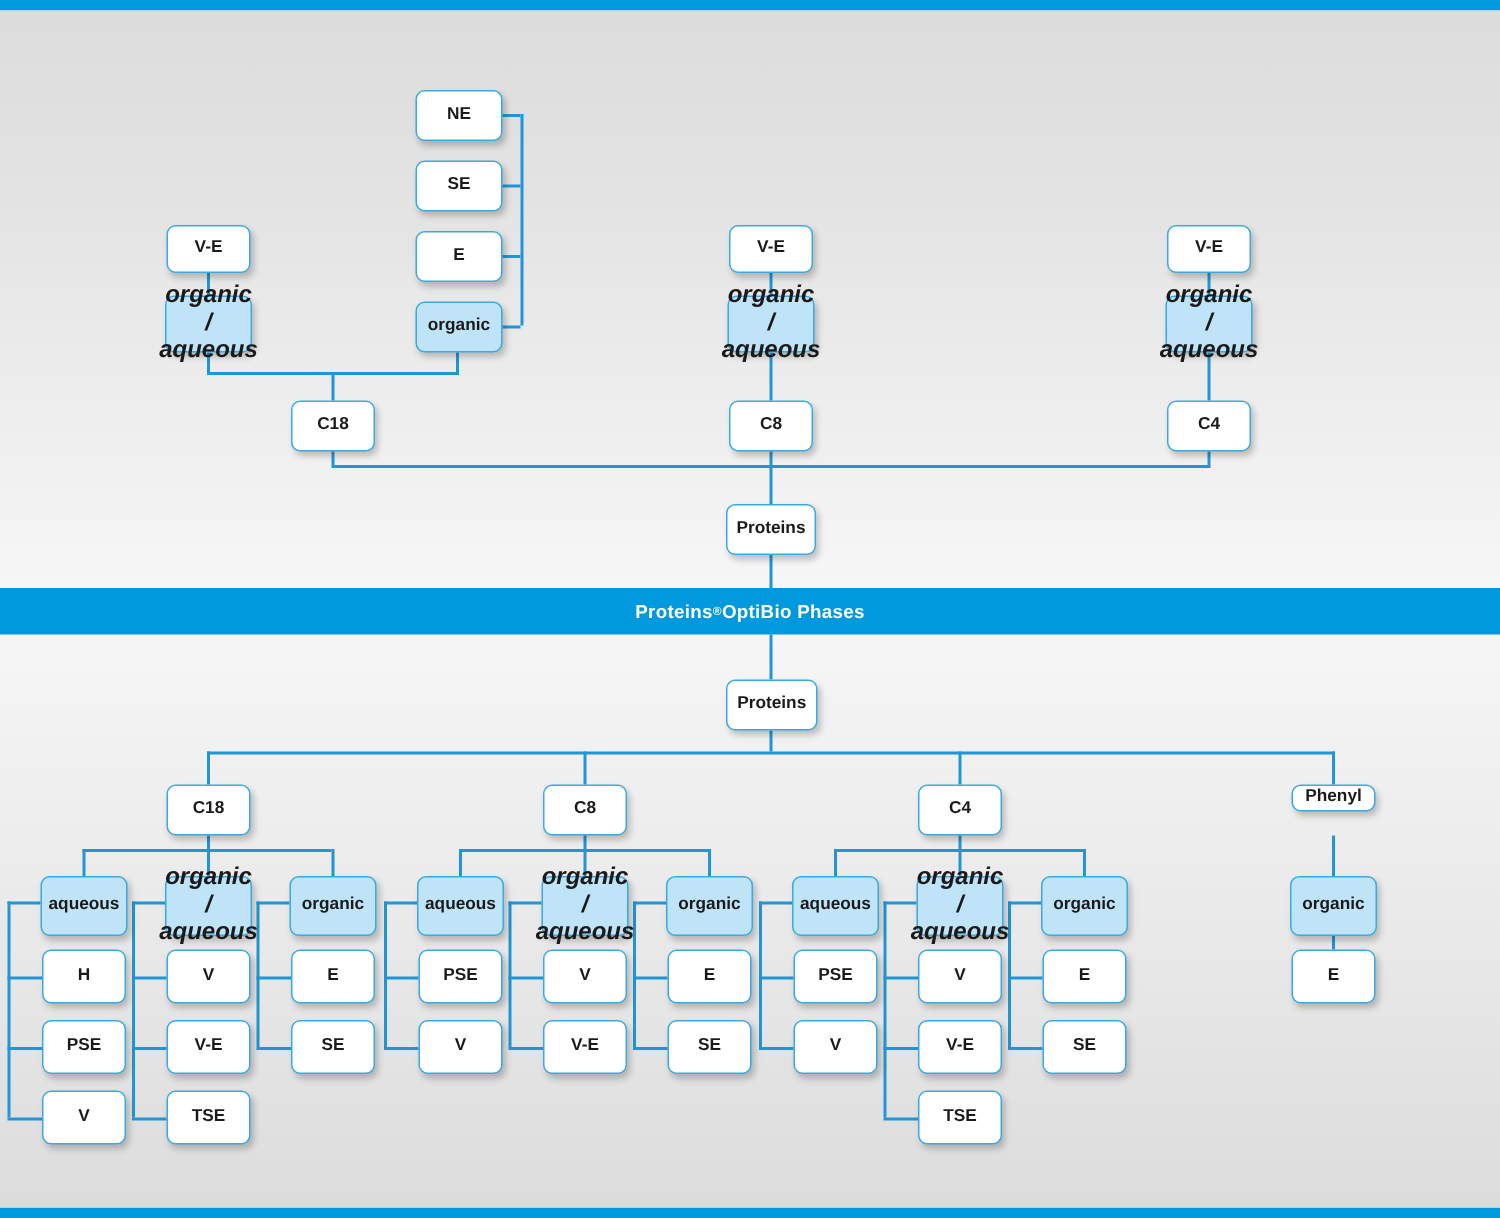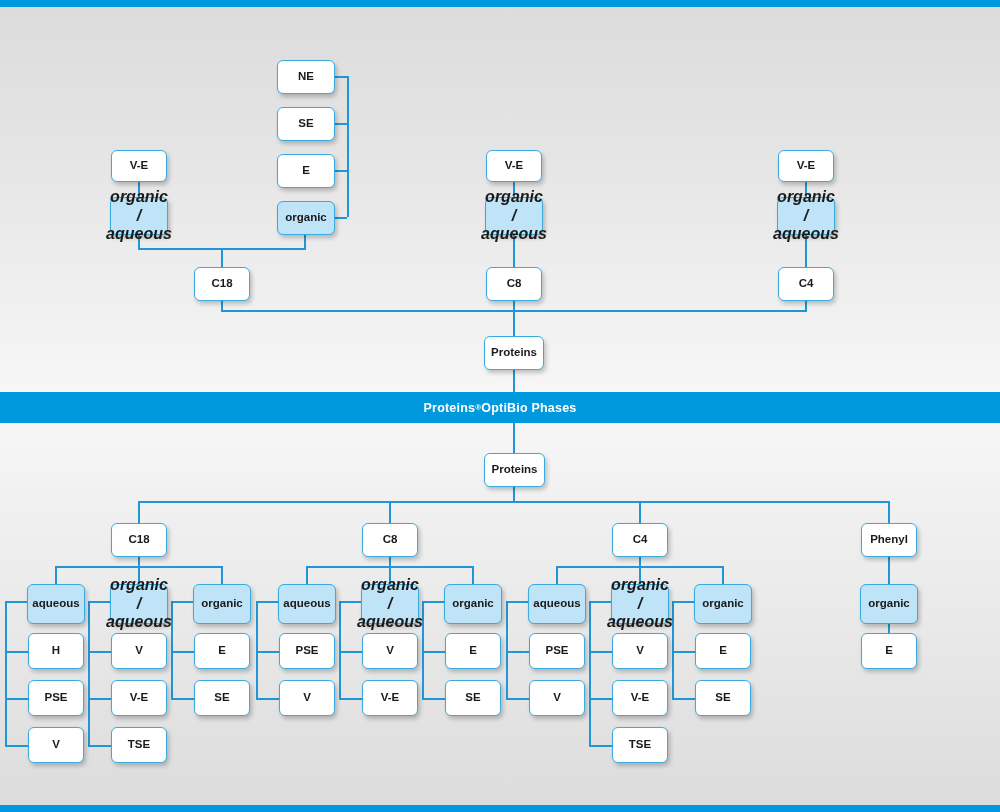--- a/index.html
+++ b/index.html
@@ -121,21 +121,21 @@
         <div class="bx" style="left: 484px; top: 446px; width: 61px; height: 34px;">Proteins</div>
         <div class="ln lnv" style="left: 513px; top: 480px; height: 14px;"></div>
         <div class="ln lnh" style="left: 138px; top: 494px; width: 752px;"></div>
         <div class="ln lnv" style="left: 138px; top: 494px; height: 22px;"></div>
         <div class="ln lnv" style="left: 389px; top: 494px; height: 22px;"></div>
         <div class="ln lnv" style="left: 639px; top: 494px; height: 22px;"></div>
         <div class="ln lnv" style="left: 888px; top: 494px; height: 22px;"></div>
         <div class="bx" style="left: 111px; top: 516px; width: 56px; height: 34px;">C18</div>
         <div class="bx" style="left: 362px; top: 516px; width: 56px; height: 34px;">C8</div>
         <div class="bx" style="left: 612px; top: 516px; width: 56px; height: 34px;">C4</div>
-        <div class="bx" style="left: 861px; top: 516px; width: 56px; height: 34px;">Phenyl</div>
+        <div class="bx" style="left: 861px; top: 516px; width: 56px; height: 18px;">Phenyl</div>
         <div class="ln lnv" style="left: 138px; top: 550px; height: 9px;"></div>
         <div class="ln lnh" style="left: 55px; top: 559px; width: 166px;"></div>
         <div class="ln lnv" style="left: 55px; top: 559px; height: 18px;"></div>
         <div class="ln lnv" style="left: 138px; top: 559px; height: 18px;"></div>
         <div class="ln lnv" style="left: 221px; top: 559px; height: 18px;"></div>
         <div class="bx blue" style="left: 27px; top: 577px; width: 58px; height: 40px;">aqueous</div>
         <div class="ln lnh" style="left: 5px; top: 594px; width: 22px;"></div>
         <div class="bx" style="left: 28px; top: 626px; width: 56px; height: 36px;">H</div>
         <div class="ln lnh" style="left: 5px; top: 644px; width: 23px;"></div>
         <div class="bx" style="left: 28px; top: 673px; width: 56px; height: 36px;">PSE</div>

